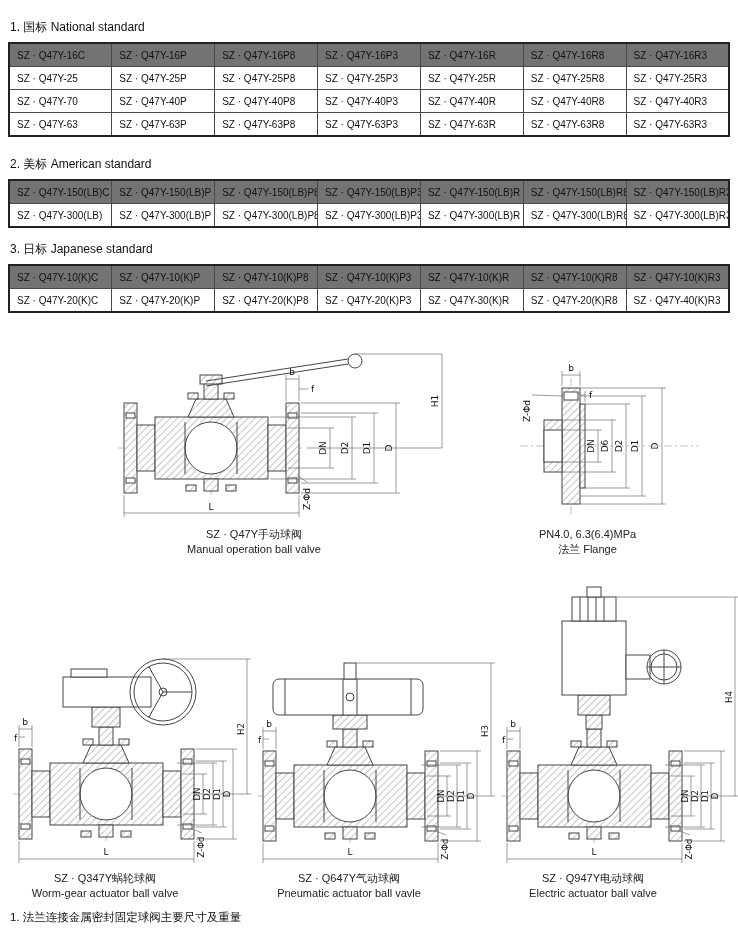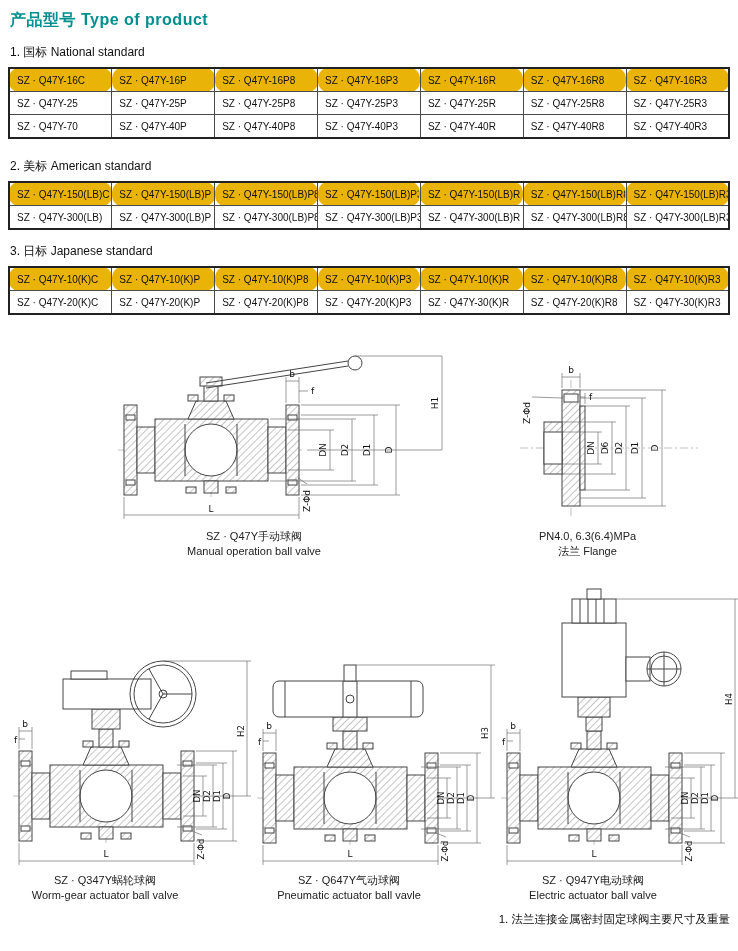--- a/index.html
+++ b/index.html
@@ -2,29 +2,29 @@
 <html><head>
 <meta charset="utf-8">
 <style>
   html,body{margin:0;padding:0;background:#fff;}
   body{width:738px;height:951px;font-family:"Liberation Sans",sans-serif;color:#1a1a1a;position:relative;overflow:hidden;}
   .page{padding:6px 8px;}
   .title{color:#008e8e;font-size:16px;font-weight:bold;margin:4px 0 2px 2px;letter-spacing:.5px;}
   .sec-head{font-size:12px;margin:13px 0 6px 2px;color:#111;}
   table.models{border-collapse:collapse;width:722px;table-layout:fixed;border:2px solid #222;}
   table.models td{border:1px solid #4a4a4a;height:22px;font-size:10px;padding:0 0 0 7px;white-space:nowrap;overflow:hidden;color:#111;}
-  table.models tr.hd td{background:#eab308;border-radius:10px;}
+  table.models tr.hd td{background:#737373;}
   .figrow1{display:flex;align-items:flex-end;gap:48px;margin:22px 0 0 104px;}
   .figrow2{display:flex;justify-content:space-between;align-items:flex-end;margin:12px 0 0 0;padding:0 3px;}
   .fig{text-align:center;}
   .cap{font-size:11px;line-height:15px;color:#222;}
   .fig .cap{padding-right:56px;}
   .fig.flangefig .cap{padding-right:30px;}
   .fn{font-size:11.5px;line-height:17px;color:#111;margin-left:2px;}
-  .fns{margin-top:8px;text-align:right;}
+  .fns{margin-top:8px;}
   
   .ln{stroke:#444;stroke-width:1;fill:none;}
   .fl{fill:url(#hatch);stroke:#444;stroke-width:1;}
   .wh{fill:#fff;stroke:#444;stroke-width:1;}
   .cl{stroke:#999;stroke-width:.6;stroke-dasharray:8 3 2 3;fill:none;}
   .dm{stroke:#666;stroke-width:.65;fill:none;}
   .dl{font-family:"DejaVu Sans",sans-serif;font-size:9px;fill:#111;}
   .dl8{font-family:"DejaVu Sans",sans-serif;font-size:8.5px;fill:#111;}
 </style>
 </head>
@@ -34,21 +34,20 @@
   <defs>
     <pattern id="hatch" width="5" height="5" patternUnits="userSpaceOnUse" patternTransform="rotate(45)">
       <rect width="5" height="5" fill="#fff"></rect>
       <line x1="0" y1="0" x2="0" y2="5" stroke="#8a8a8a" stroke-width="1"></line>
     </pattern>
   </defs>
 </svg>
 
 <div class="page">
 
-  <div class="title">产品型号 Type of product</div>
 
   <div class="sec-head">1. 国标 National standard</div>
   <table class="models">
     <tbody>
         <tr class="hd">
       <td>SZ · Q47Y-16C</td>
           <td>SZ · Q47Y-16P</td>
           <td>SZ · Q47Y-16P8</td>
           <td>SZ · Q47Y-16P3</td>
           <td>SZ · Q47Y-16R</td>
@@ -66,20 +65,29 @@
     </tr>
     <tr>
       <td>SZ · Q47Y-70</td>
           <td>SZ · Q47Y-40P</td>
           <td>SZ · Q47Y-40P8</td>
           <td>SZ · Q47Y-40P3</td>
           <td>SZ · Q47Y-40R</td>
           <td>SZ · Q47Y-40R8</td>
           <td>SZ · Q47Y-40R3</td>
     </tr>
+    <tr>
+      <td>SZ · Q47Y-63</td>
+          <td>SZ · Q47Y-63P</td>
+          <td>SZ · Q47Y-63P8</td>
+          <td>SZ · Q47Y-63P3</td>
+          <td>SZ · Q47Y-63R</td>
+          <td>SZ · Q47Y-63R8</td>
+          <td>SZ · Q47Y-63R3</td>
+    </tr>
   </tbody>
     </table>
 
   <div class="sec-head" style="margin-top:19px">2. 美标 American standard</div>
   <table class="models">
     <tbody>
         <tr class="hd">
       <td>SZ · Q47Y-150(LB)C</td>
           <td>SZ · Q47Y-150(LB)P</td>
           <td>SZ · Q47Y-150(LB)P8</td>
@@ -112,21 +120,21 @@
           <td>SZ · Q47Y-10(K)R8</td>
           <td>SZ · Q47Y-10(K)R3</td>
     </tr>
     <tr>
       <td>SZ · Q47Y-20(K)C</td>
           <td>SZ · Q47Y-20(K)P</td>
           <td>SZ · Q47Y-20(K)P8</td>
           <td>SZ · Q47Y-20(K)P3</td>
           <td>SZ · Q47Y-30(K)R</td>
           <td>SZ · Q47Y-20(K)R8</td>
-          <td>SZ · Q47Y-30(K)R3</td>
+          <td>SZ · Q47Y-40(K)R3</td>
     </tr>
   </tbody>
     </table>
 
   <div class="figrow1">
 
     <div class="fig">
       <svg width="340" height="188" viewBox="0 0 340 188">
         <g transform="translate(12,58)">
           <line class="cl" x1="-6" y1="55" x2="181" y2="55"></line>

